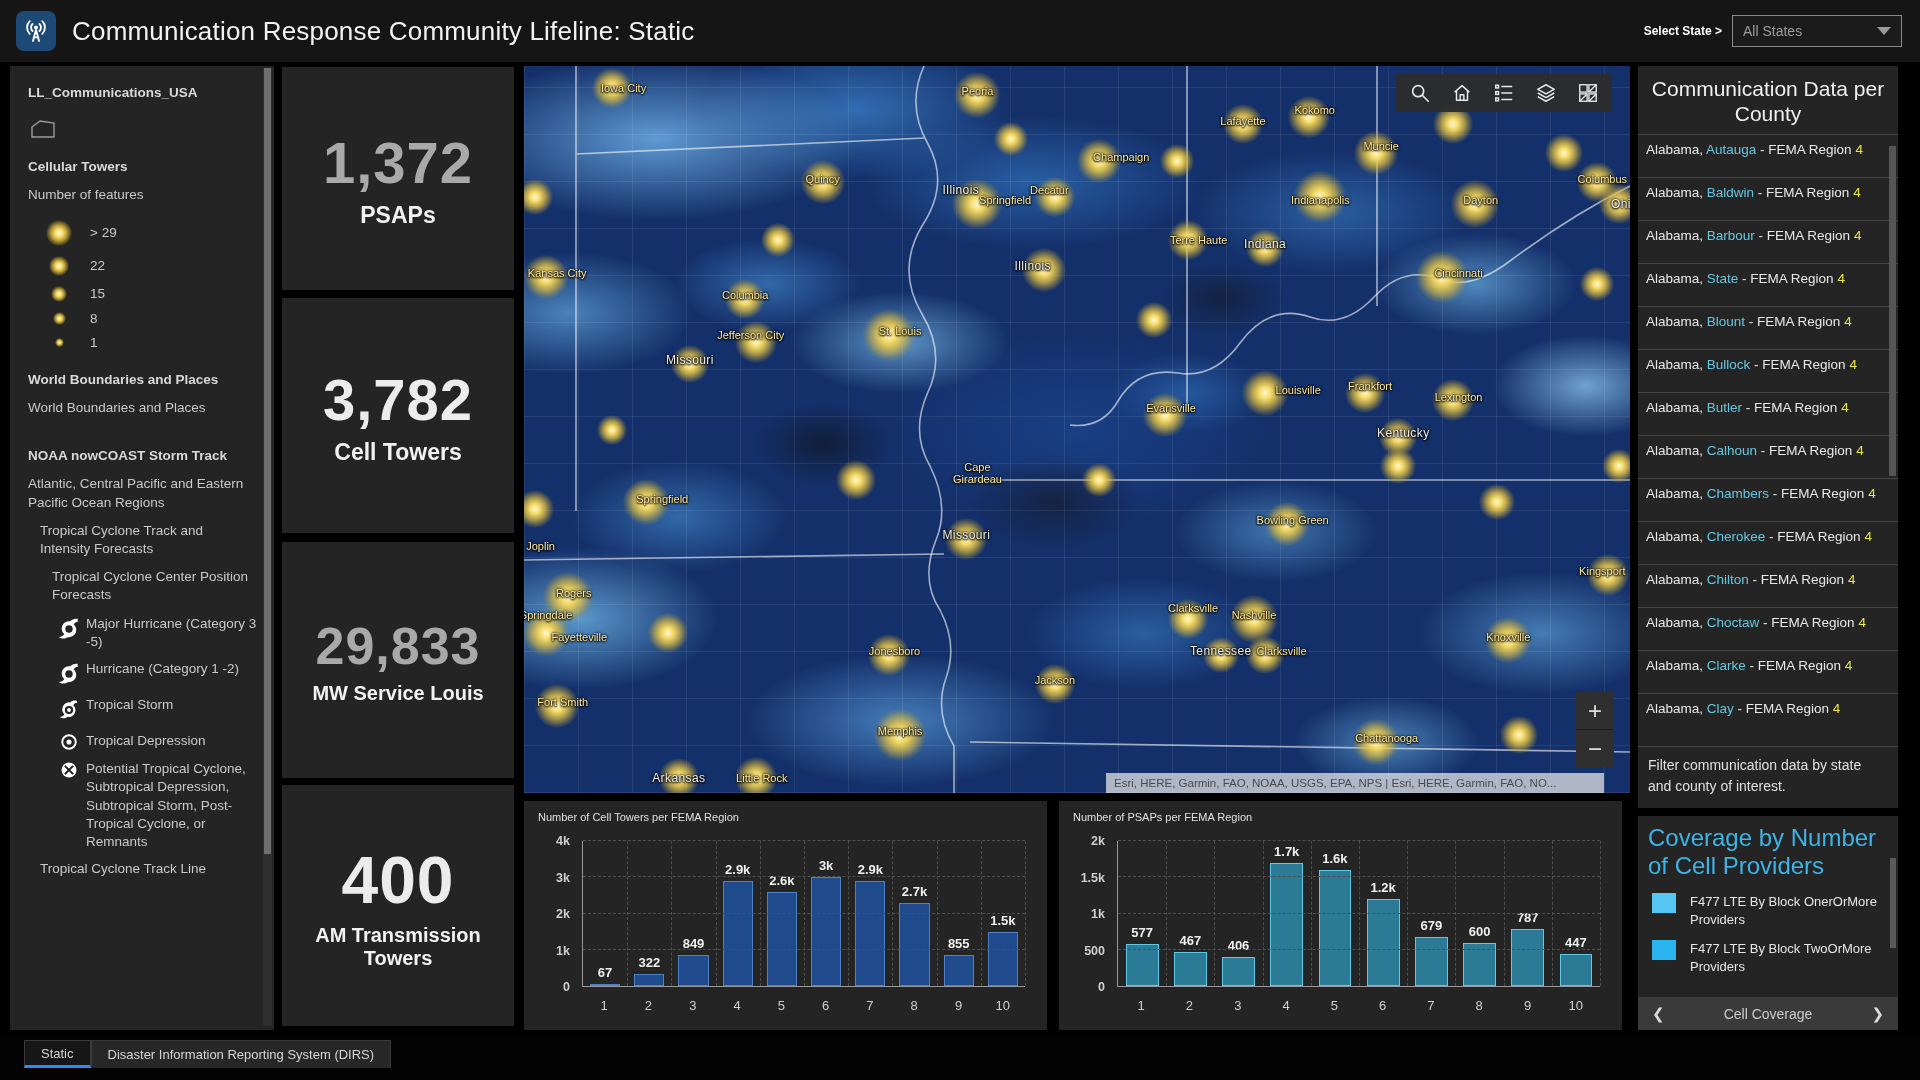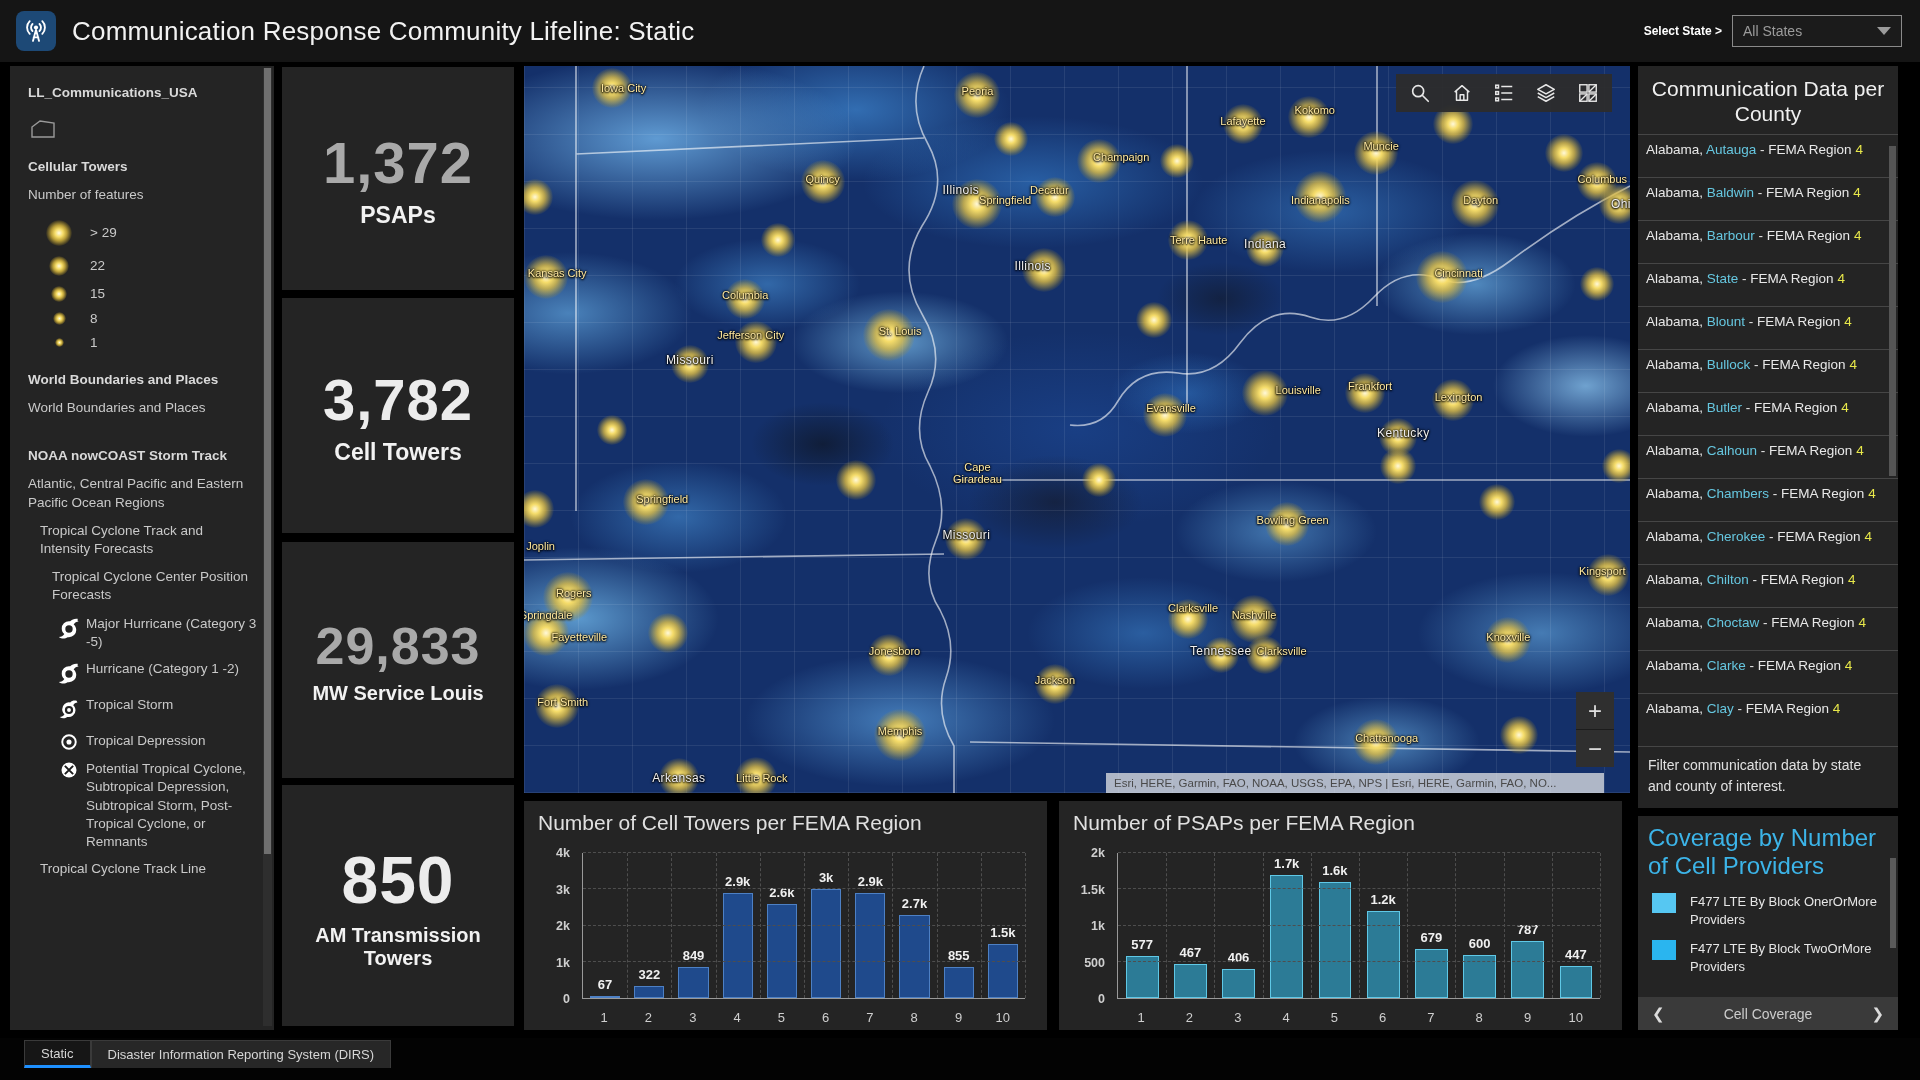--- a/index.html
+++ b/index.html
@@ -99,21 +99,21 @@
   #county-title { color:#f0f0f0; font-size:21px; font-weight:500; text-align:center; padding:10px 8px 8px; line-height:1.2; }
   .county-row { height:43px; border-top:1px solid #464646; padding:7px 0 0 8px; font-size:13.5px; color:#e8e8e8; }
   .county-name { color:#66c7e0; }
   .fema-num { color:#e8e84a; }
   #county-footer { position:absolute; left:0; bottom:0; width:100%; background:#242424; padding:8px 10px 12px;
     color:#e0e0e0; font-size:14px; line-height:1.45; border-top:1px solid #464646; }
   #county-scroll { position:absolute; right:2px; top:80px; width:7px; height:330px; background:#555; }
 
   
   .chart { padding:10px 14px; }
-  .chart-title { color:#e0e0e0; font-size:21px; margin-bottom:4px; }
+  .chart-title { color:#e0e0e0; font-size:11px; margin-bottom:4px; }
   .chart-body { position:relative; height:188px; }
   .yaxis { position:absolute; left:0; top:14px; bottom:28px; width:38px; }
   .ytick { position:absolute; right:6px; transform:translateY(50%); color:#cfcfcf; font-size:12.5px; font-weight:600; }
   .plot { position:absolute; left:44px; right:8px; top:14px; bottom:28px;
     border-left:1px solid #999; border-bottom:1px solid #999; }
   .gridline-h { position:absolute; left:0; right:0; border-top:1px dashed #4e4e4e; }
   .gridline-v { position:absolute; top:0; bottom:0; border-left:1px dashed #4e4e4e; }
   .bars { position:absolute; inset:0; display:flex; }
   .bar-slot { flex:1; position:relative; }
   .bar { position:absolute; left:16%; right:16%; bottom:0; border:1px solid; }
@@ -266,21 +266,21 @@
 </div>
 <div id="card-2" class="panel stat-card" style="top:298px;height:235px">
   <div class="stat-value">3,782</div>
   <div class="stat-label">Cell Towers</div>
 </div>
 <div id="card-3" class="panel stat-card dim" style="top:542px;height:236px">
   <div class="stat-value">29,833</div>
   <div class="stat-label">MW Service Louis</div>
 </div>
 <div id="card-4" class="panel stat-card" style="top:785px;height:241px">
-  <div class="stat-value">850</div>
+  <div class="stat-value">400</div>
   <div class="stat-label">AM Transmission Towers</div>
 </div>
 
 <div id="map" class="panel">
   <div id="map-blobs"></div>
   <div id="county-grid"></div>
   <svg id="state-lines" width="1106" height="727" viewBox="0 0 1106 727" preserveAspectRatio="none" fill="none" stroke="rgba(255,255,255,.6)" stroke-width="1.6">
     <path d="M400 0 q-18 40 4 78 q22 40 -6 82 q-26 44 0 88 q24 40 6 78 q-18 40 2 74 q20 40 6 74 q-16 40 4 70 q18 34 6 68 q-12 34 8 68 l0 48"></path>
     <path d="M1106 120 q-60 30 -120 75 q-40 30 -70 18 q-36 -14 -66 18 q-30 32 -64 20 q-40 -14 -70 26 q-26 36 -62 30 q-40 -6 -60 28 q-16 28 -48 24"></path>
     <path d="M52 0 l0 445 M52 88 l348 -16"></path>

